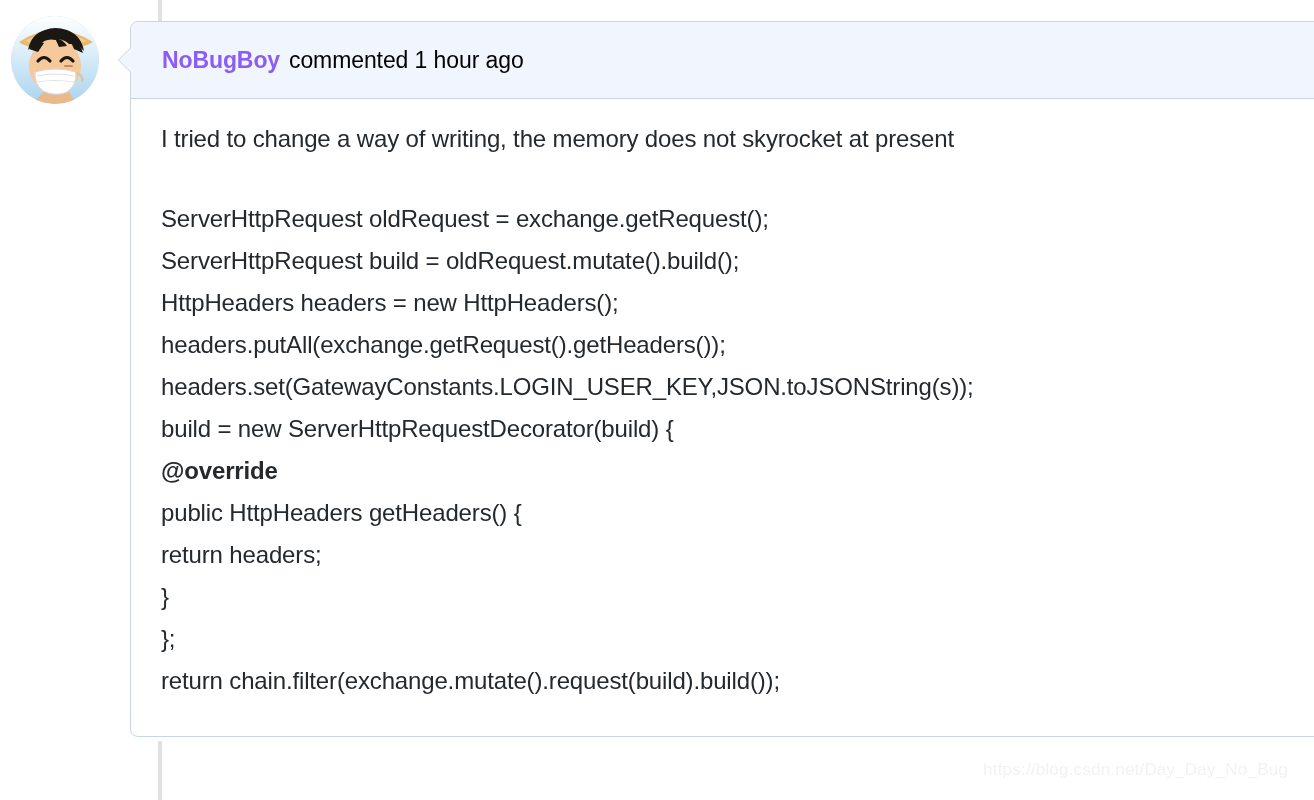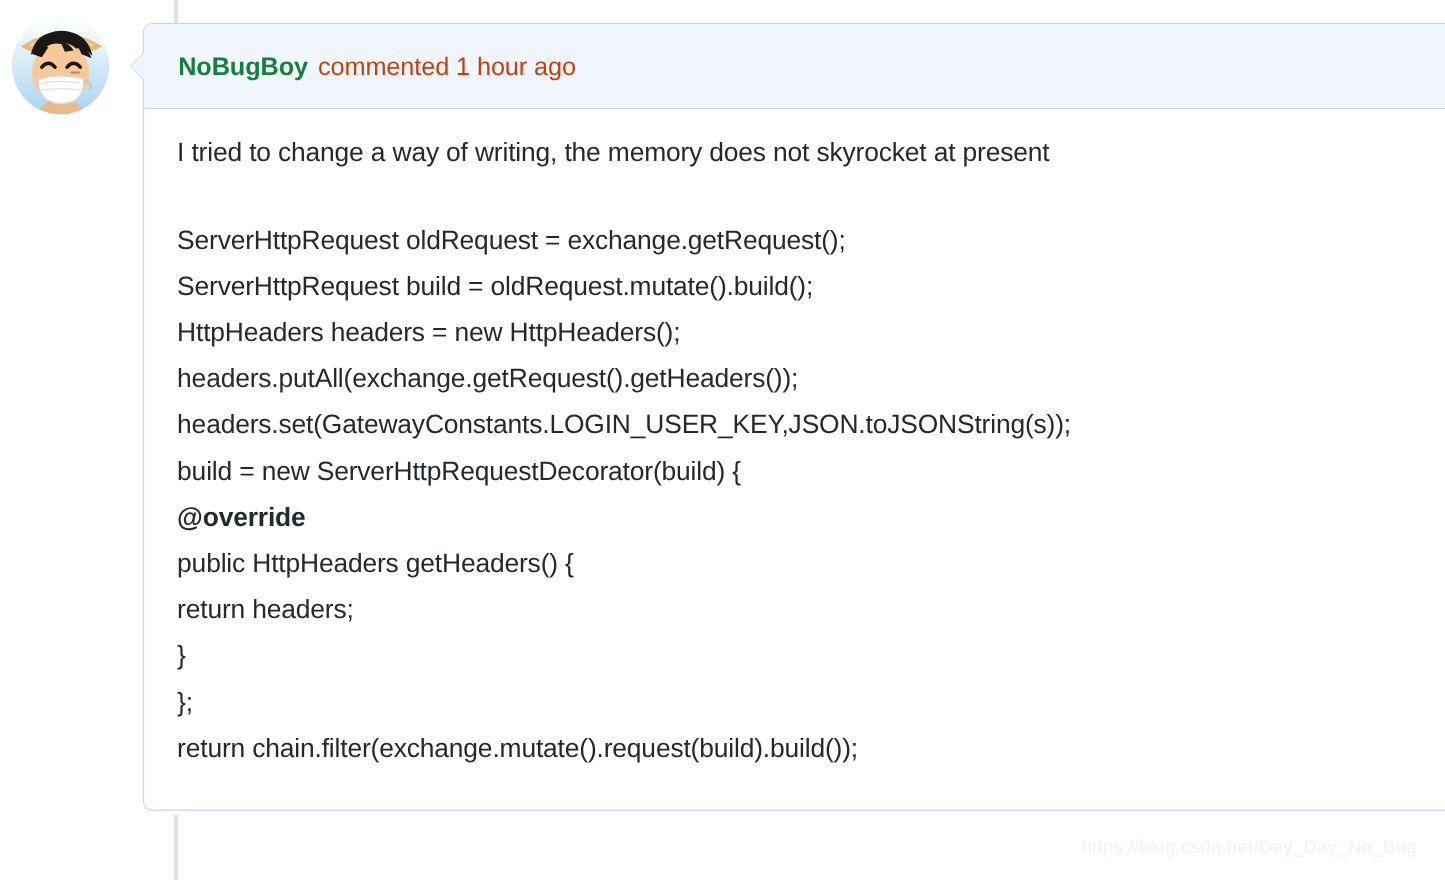--- a/index.html
+++ b/index.html
@@ -60,24 +60,24 @@
     border-radius: 7px 7px 0 0;
     display: flex;
     align-items: center;
     padding-left: 31px;
     font-size: 23px;
     letter-spacing: -0.1px;
     white-space: nowrap;
   }
   .author {
     font-weight: bold;
-    color: #15803d;
+    color: #8b5cf6;
   }
   .meta {
-    color: #c2410c;
+    color: #000000;
     margin-left: 9px;
   }
 
   
   .caret-outer,
   .caret-inner {
     position: absolute;
     width: 0; height: 0;
     border-style: solid;
   }

